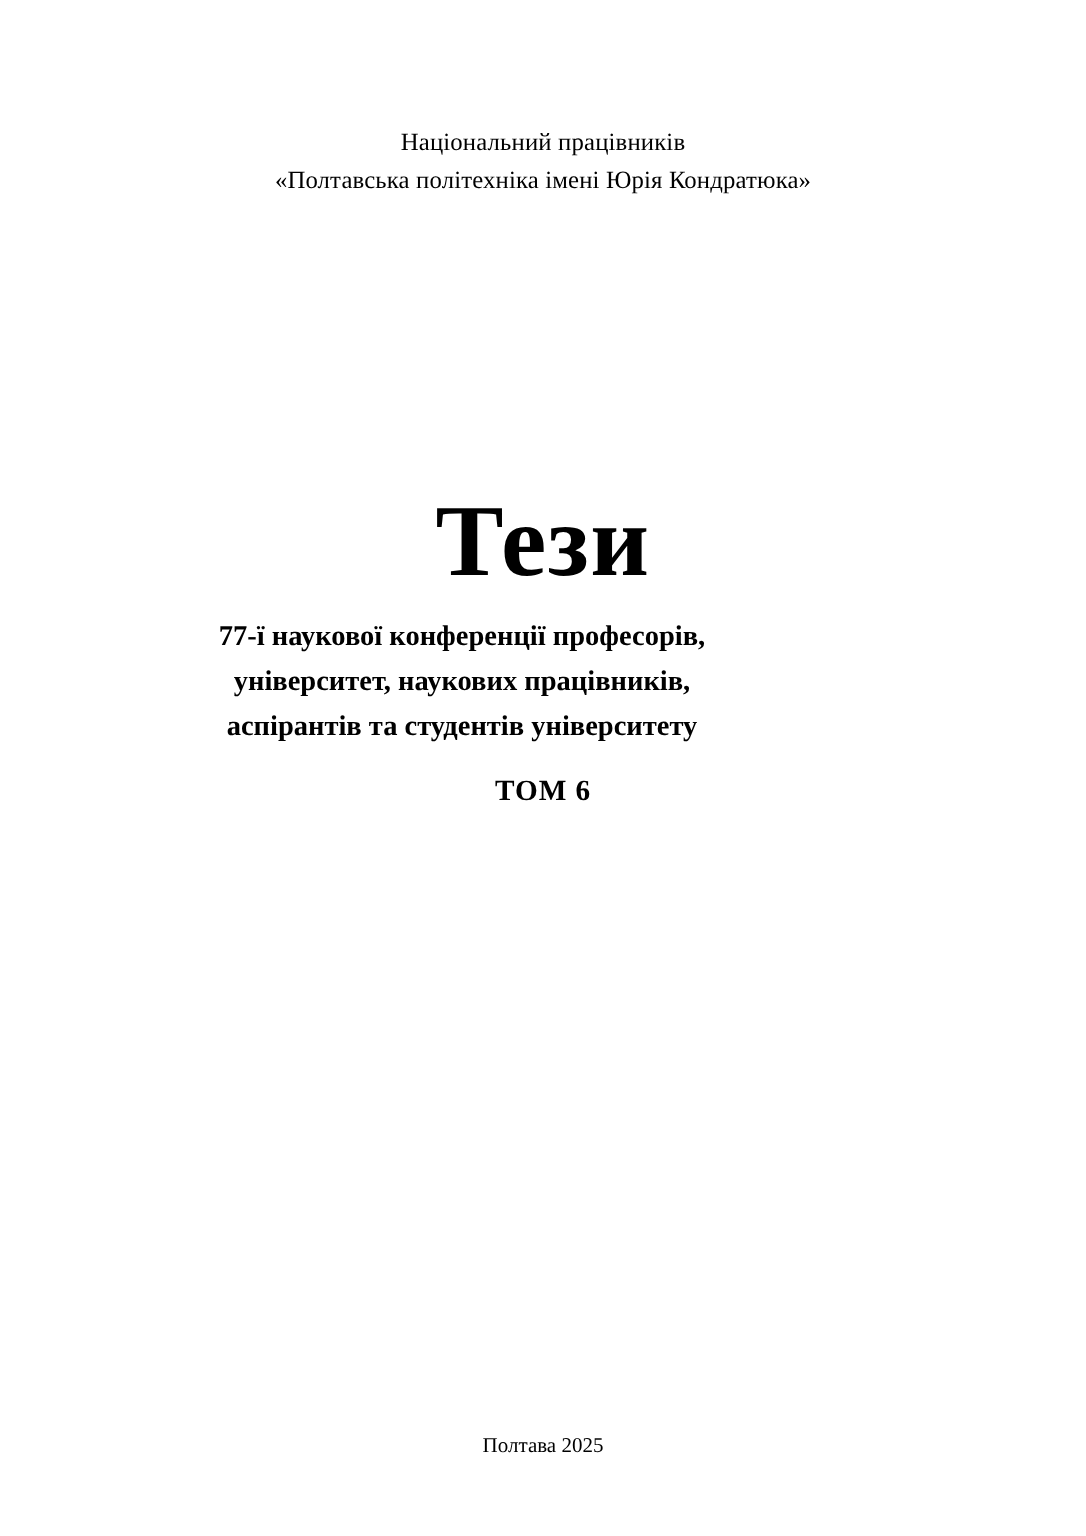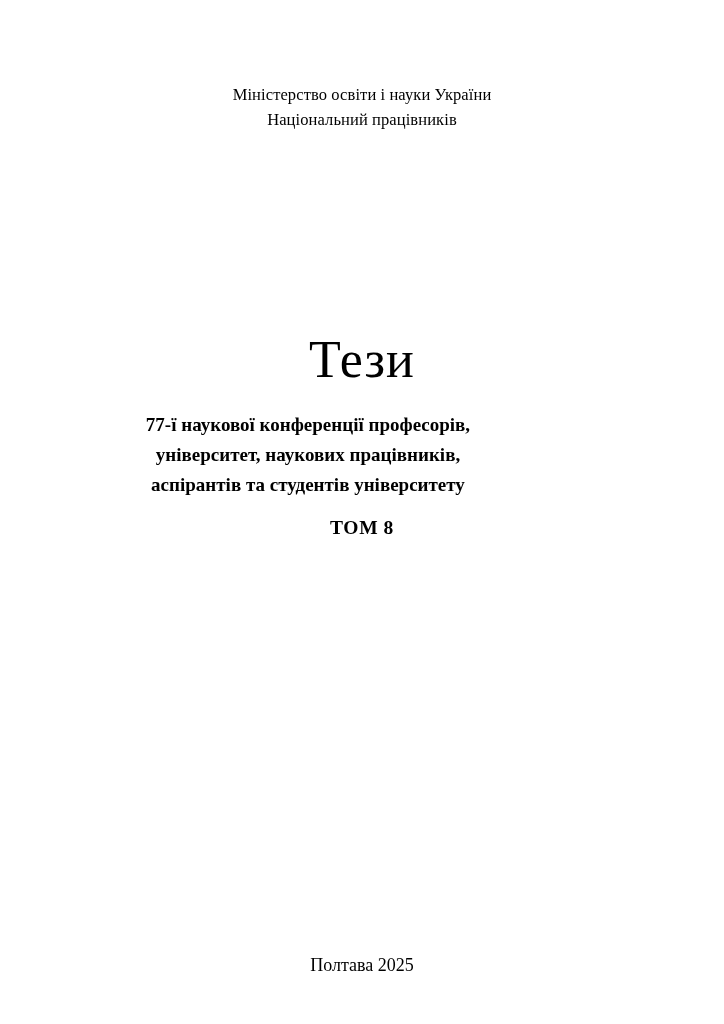--- a/index.html
+++ b/index.html
@@ -41,23 +41,23 @@
 
   
   .title-block {
     position: absolute;
     top: 330px;
     left: 0;
     width: 724px;
     text-align: center;
   }
   .main-title {
-    font-size: 52px;
+    font-size: 68px;
     line-height: 60px;
-    font-weight: normal;
+    font-weight: bold;
     letter-spacing: 1px;
   }
 
   
   .subtitle-block {
     position: absolute;
     top: 410px;
     left: 0;
     width: 616px;
     text-align: center;
@@ -99,46 +99,46 @@
 
   
   .footer-block {
     position: absolute;
     top: 953px;
     left: 0;
     width: 724px;
     text-align: center;
   }
   .footer-text {
-    font-size: 18px;
+    font-size: 14px;
     line-height: 24px;
   }
 </style>
 </head>
 <body>
 
 <div class="page">
 
   <div class="header-block">
-    <div class="header-line">Міністерство освіти і науки України</div>
     <div class="header-line">Національний працівників</div>
+    <div class="header-line">«Полтавська політехніка імені Юрія Кондратюка»</div>
   </div>
 
   <div class="title-block">
     <div class="main-title">Тези</div>
   </div>
 
   <div class="subtitle-block">
     <div class="subtitle-line">77-ї наукової конференції професорів,</div>
     <div class="subtitle-line">університет, наукових працівників,</div>
     <div class="subtitle-line">аспірантів та студентів університету</div>
   </div>
 
   <div class="volume-block">
-    <div class="volume-text">ТОМ 8</div>
+    <div class="volume-text">ТОМ 6</div>
   </div>
 
 
   <div class="footer-block">
     <div class="footer-text">Полтава 2025</div>
   </div>
 
 </div>
 
 </body></html>

